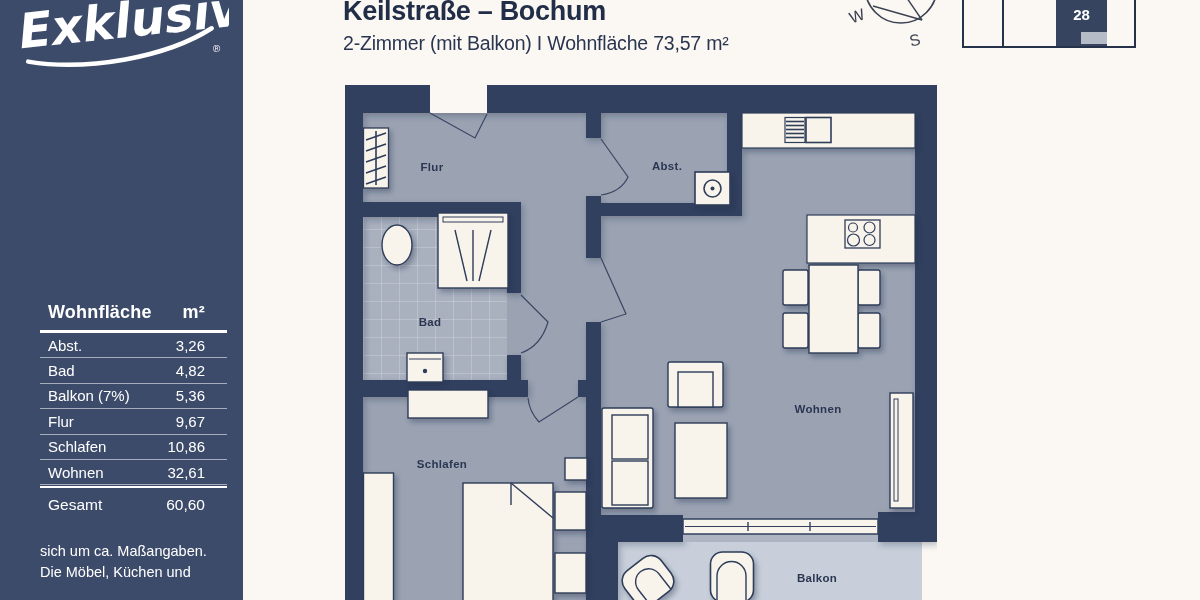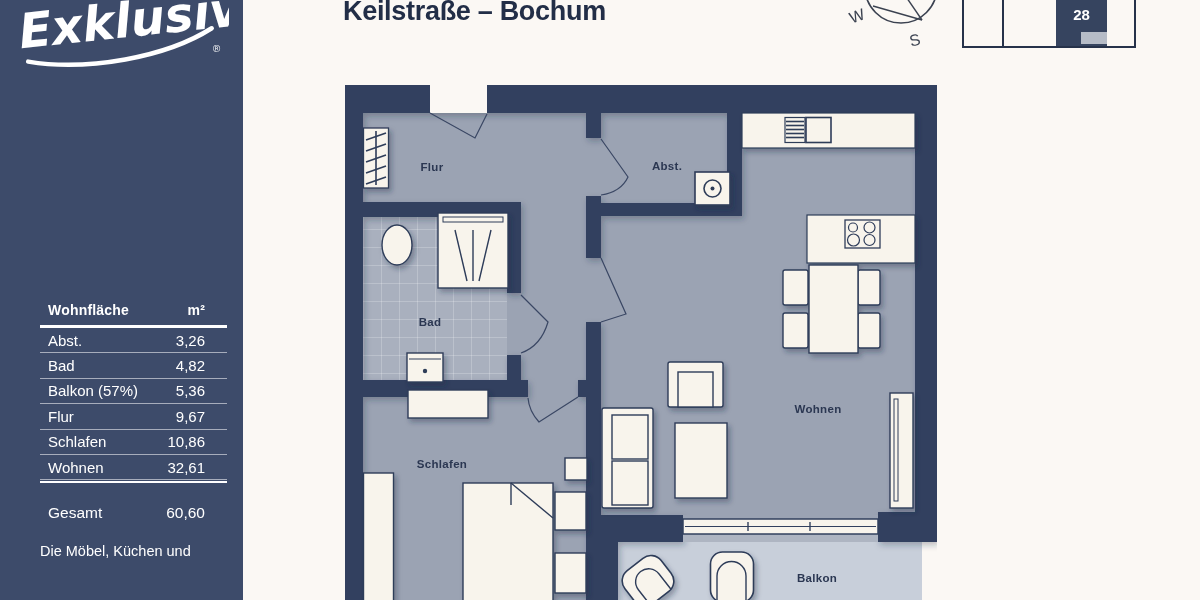--- a/index.html
+++ b/index.html
@@ -4,26 +4,26 @@
 <style>
   html,body{margin:0;padding:0}
   .page{position:relative;width:1200px;height:600px;overflow:hidden;
         background:#fbf8f4;font-family:"Liberation Sans",sans-serif}
 
   
   .sidebar{position:absolute;left:0;top:0;width:243px;height:600px;background:#3d4b6a;color:#fff}
   .logo-svg{position:absolute;left:14px;top:-34px;width:215px;height:130px;overflow:hidden}
   .area-table{position:absolute;left:40px;top:302px;width:187px}
   .tbl-head{display:flex;justify-content:space-between;align-items:center;
-            padding:0 22px 7px 8px;font-weight:bold;font-size:14px;letter-spacing:.2px;
+            padding:0 22px 7px 8px;font-weight:bold;font-size:18px;letter-spacing:.2px;
             border-bottom:3px solid #fff}
   .tbl-row{display:flex;justify-content:space-between;align-items:center;height:24.4px;
            padding:0 22px 0 8px;font-size:15px;border-bottom:1px solid rgba(255,255,255,.55)}
   .tbl-total{display:flex;justify-content:space-between;align-items:center;height:28px;
-             padding:16px 22px 0 8px;font-size:15.5px;border-top:2px solid #fff;margin-top:1px}
+             padding:3px 22px 0 8px;font-size:15.5px;border-top:2px solid #fff;margin-top:1px}
   .disclaimer{position:absolute;left:40px;top:541px;width:192px;font-size:14.5px;line-height:20.5px;color:#fff}
 
   
   .page-title{position:absolute;left:343px;top:-4px;font-size:27px;font-weight:bold;
               color:#222e47;letter-spacing:-.3px}
   .page-subtitle{position:absolute;left:343px;top:32px;font-size:19.5px;color:#2a3650;letter-spacing:-.2px}
 
   
   .compass{position:absolute;left:848px;top:0;width:104px;height:56px}
   .locator{position:absolute;left:962px;top:-10px;width:174px;height:58px;box-sizing:border-box;
@@ -68,21 +68,21 @@
       </div>
       <div class="tbl-row">
         <span>Abst.</span>
         <span>3,26</span>
       </div>
       <div class="tbl-row">
         <span>Bad</span>
         <span>4,82</span>
       </div>
       <div class="tbl-row">
-        <span>Balkon (57%)</span>
+        <span>Balkon (7%)</span>
         <span>5,36</span>
       </div>
       <div class="tbl-row">
         <span>Flur</span>
         <span>9,67</span>
       </div>
       <div class="tbl-row">
         <span>Schlafen</span>
         <span>10,86</span>
       </div>
@@ -90,26 +90,28 @@
         <span>Wohnen</span>
         <span>32,61</span>
       </div>
       <div class="tbl-total">
         <span>Gesamt</span>
         <span>60,60</span>
       </div>
     </div>
 
     <div class="disclaimer">
+      <div>sich um ca. Maßangaben.</div>
       <div>Die Möbel, Küchen und</div>
 
     </div>
   </div>
 
   <div class="page-title">Keilstraße – Bochum</div>
+  <div class="page-subtitle">2-Zimmer (mit Balkon) I Wohnfläche 73,57 m²</div>
 
   <svg class="compass" viewBox="0 0 104 56">
     <circle cx="53" cy="-13" r="36" fill="none" stroke="#3b4250" stroke-width="1.6"></circle>
     <line x1="25" y1="6" x2="74" y2="20" stroke="#3b4250" stroke-width="1.4"></line>
     <line x1="52" y1="-12" x2="74" y2="20" stroke="#3b4250" stroke-width="1.4"></line>
     <text x="2" y="22" font-size="16" fill="#3b4250" transform="rotate(-20 8 18)">W</text>
     <text x="62" y="46" font-size="16" fill="#3b4250" transform="rotate(-14 66 42)">S</text>
   </svg>
 
   <div class="locator">

